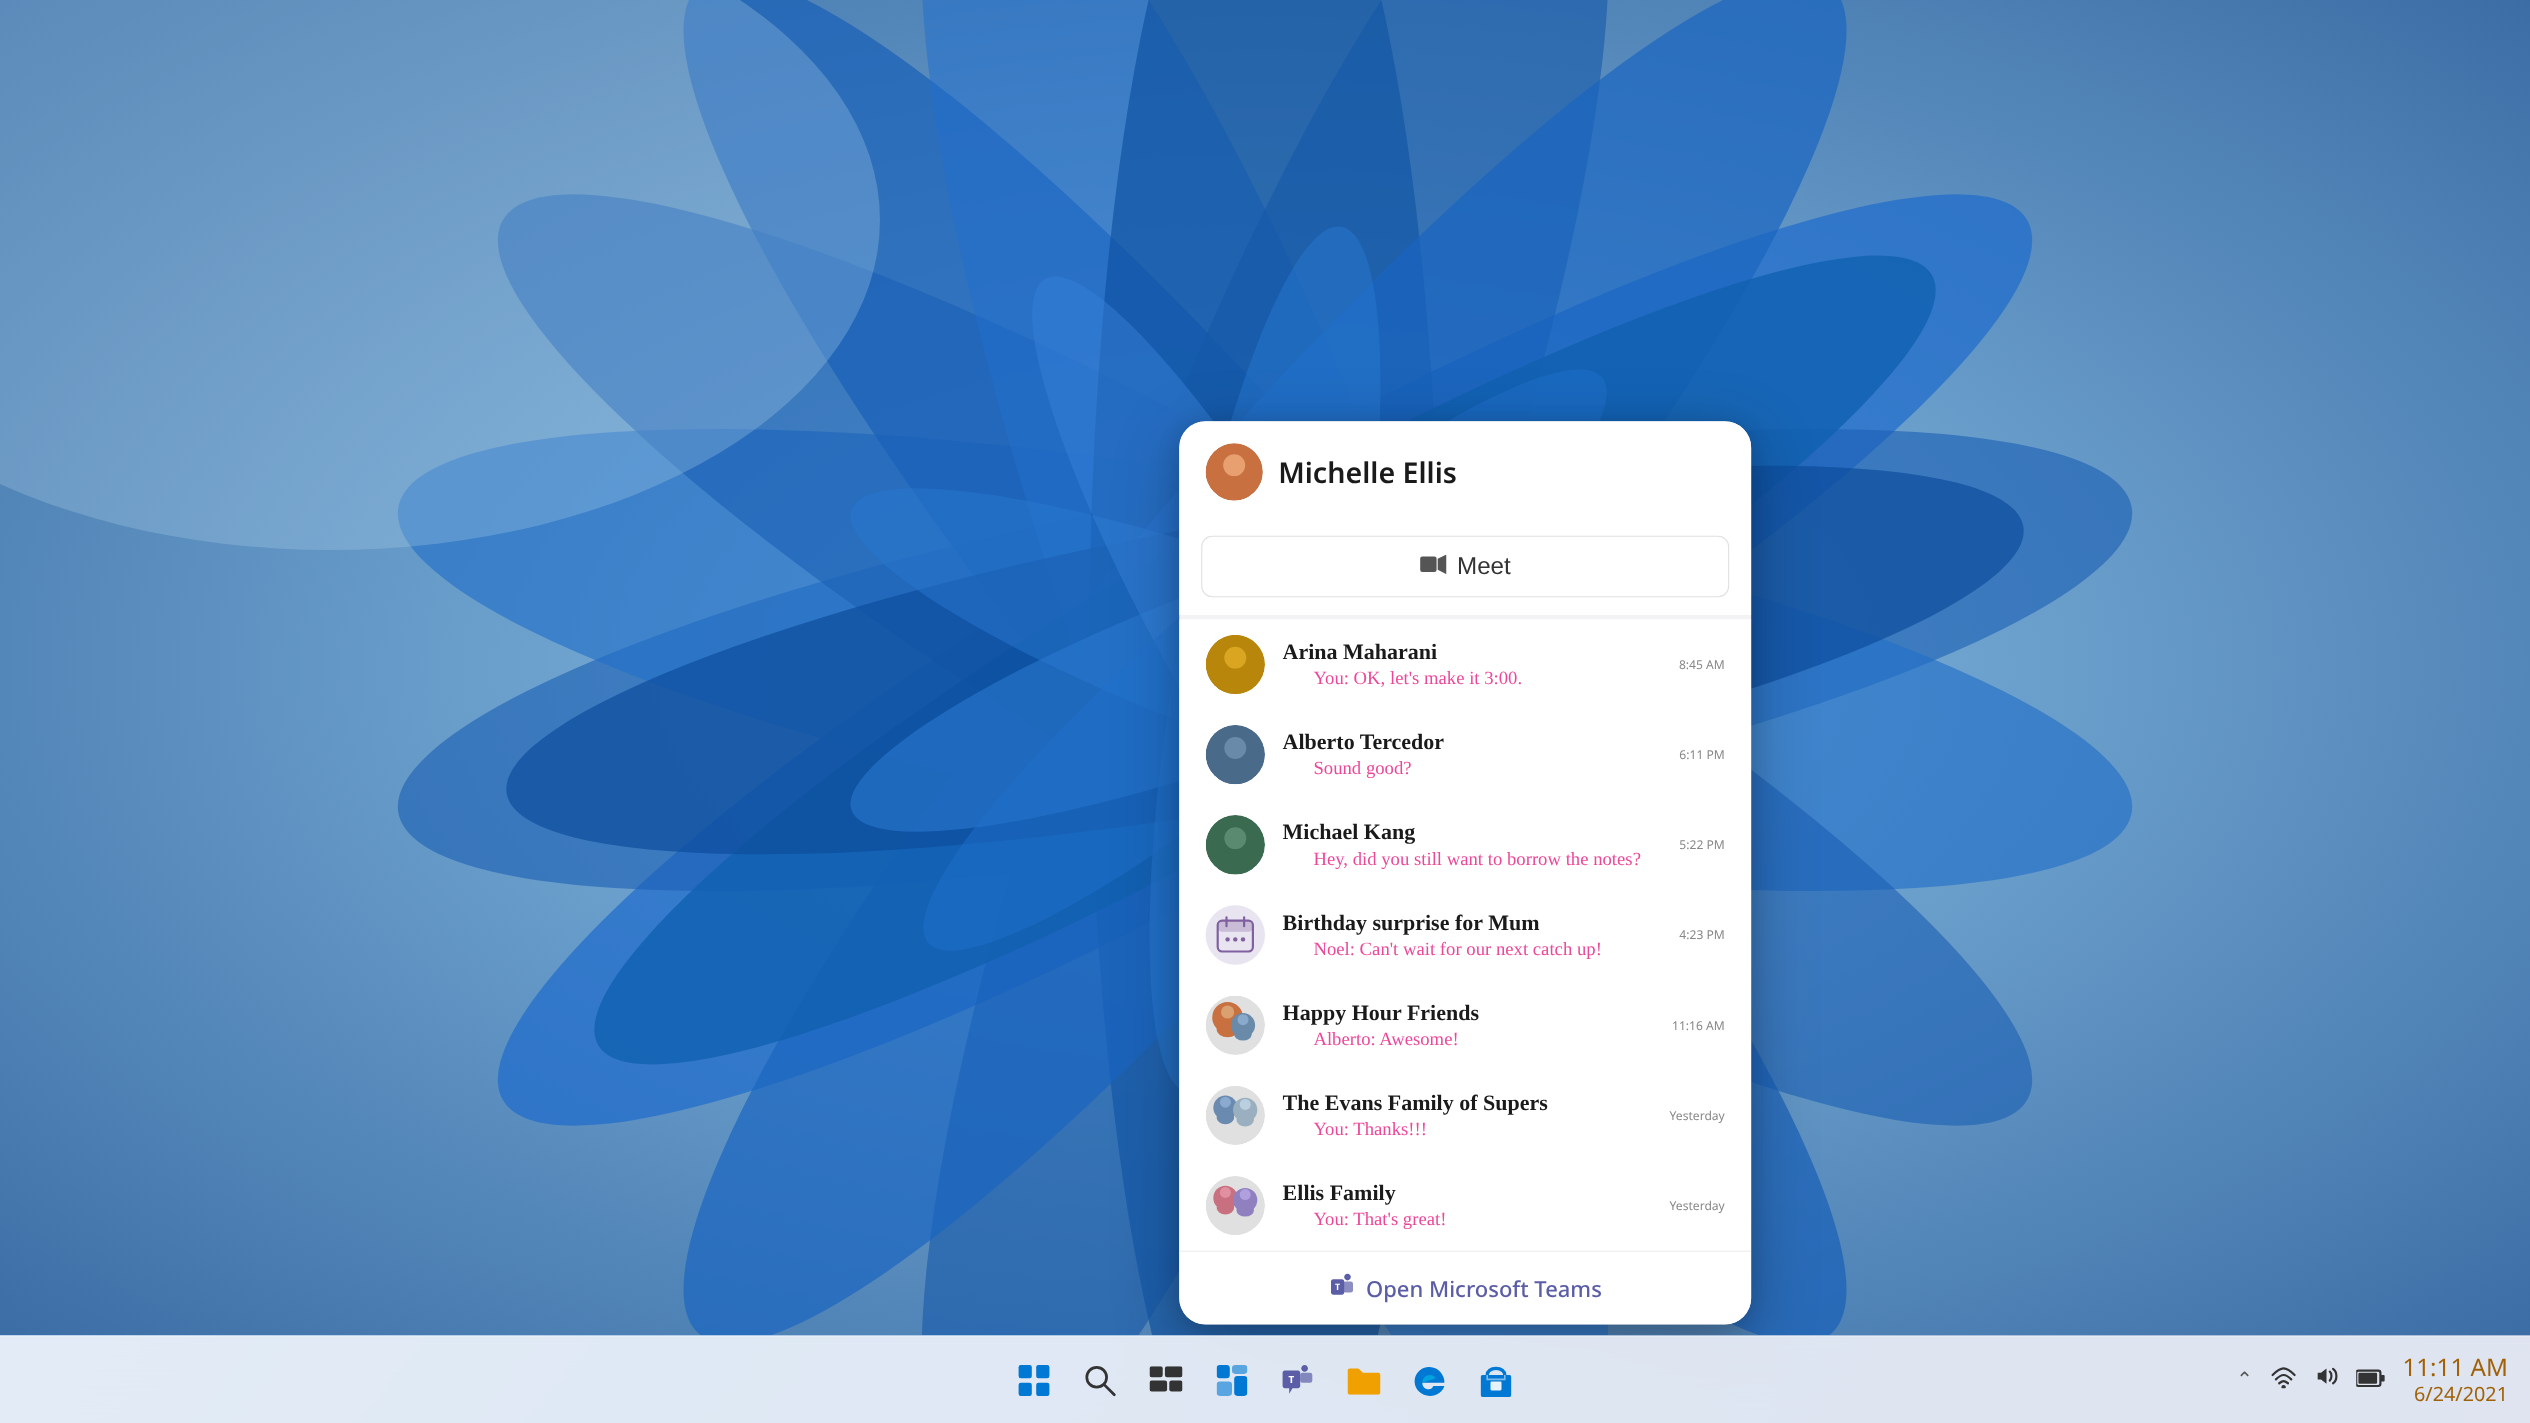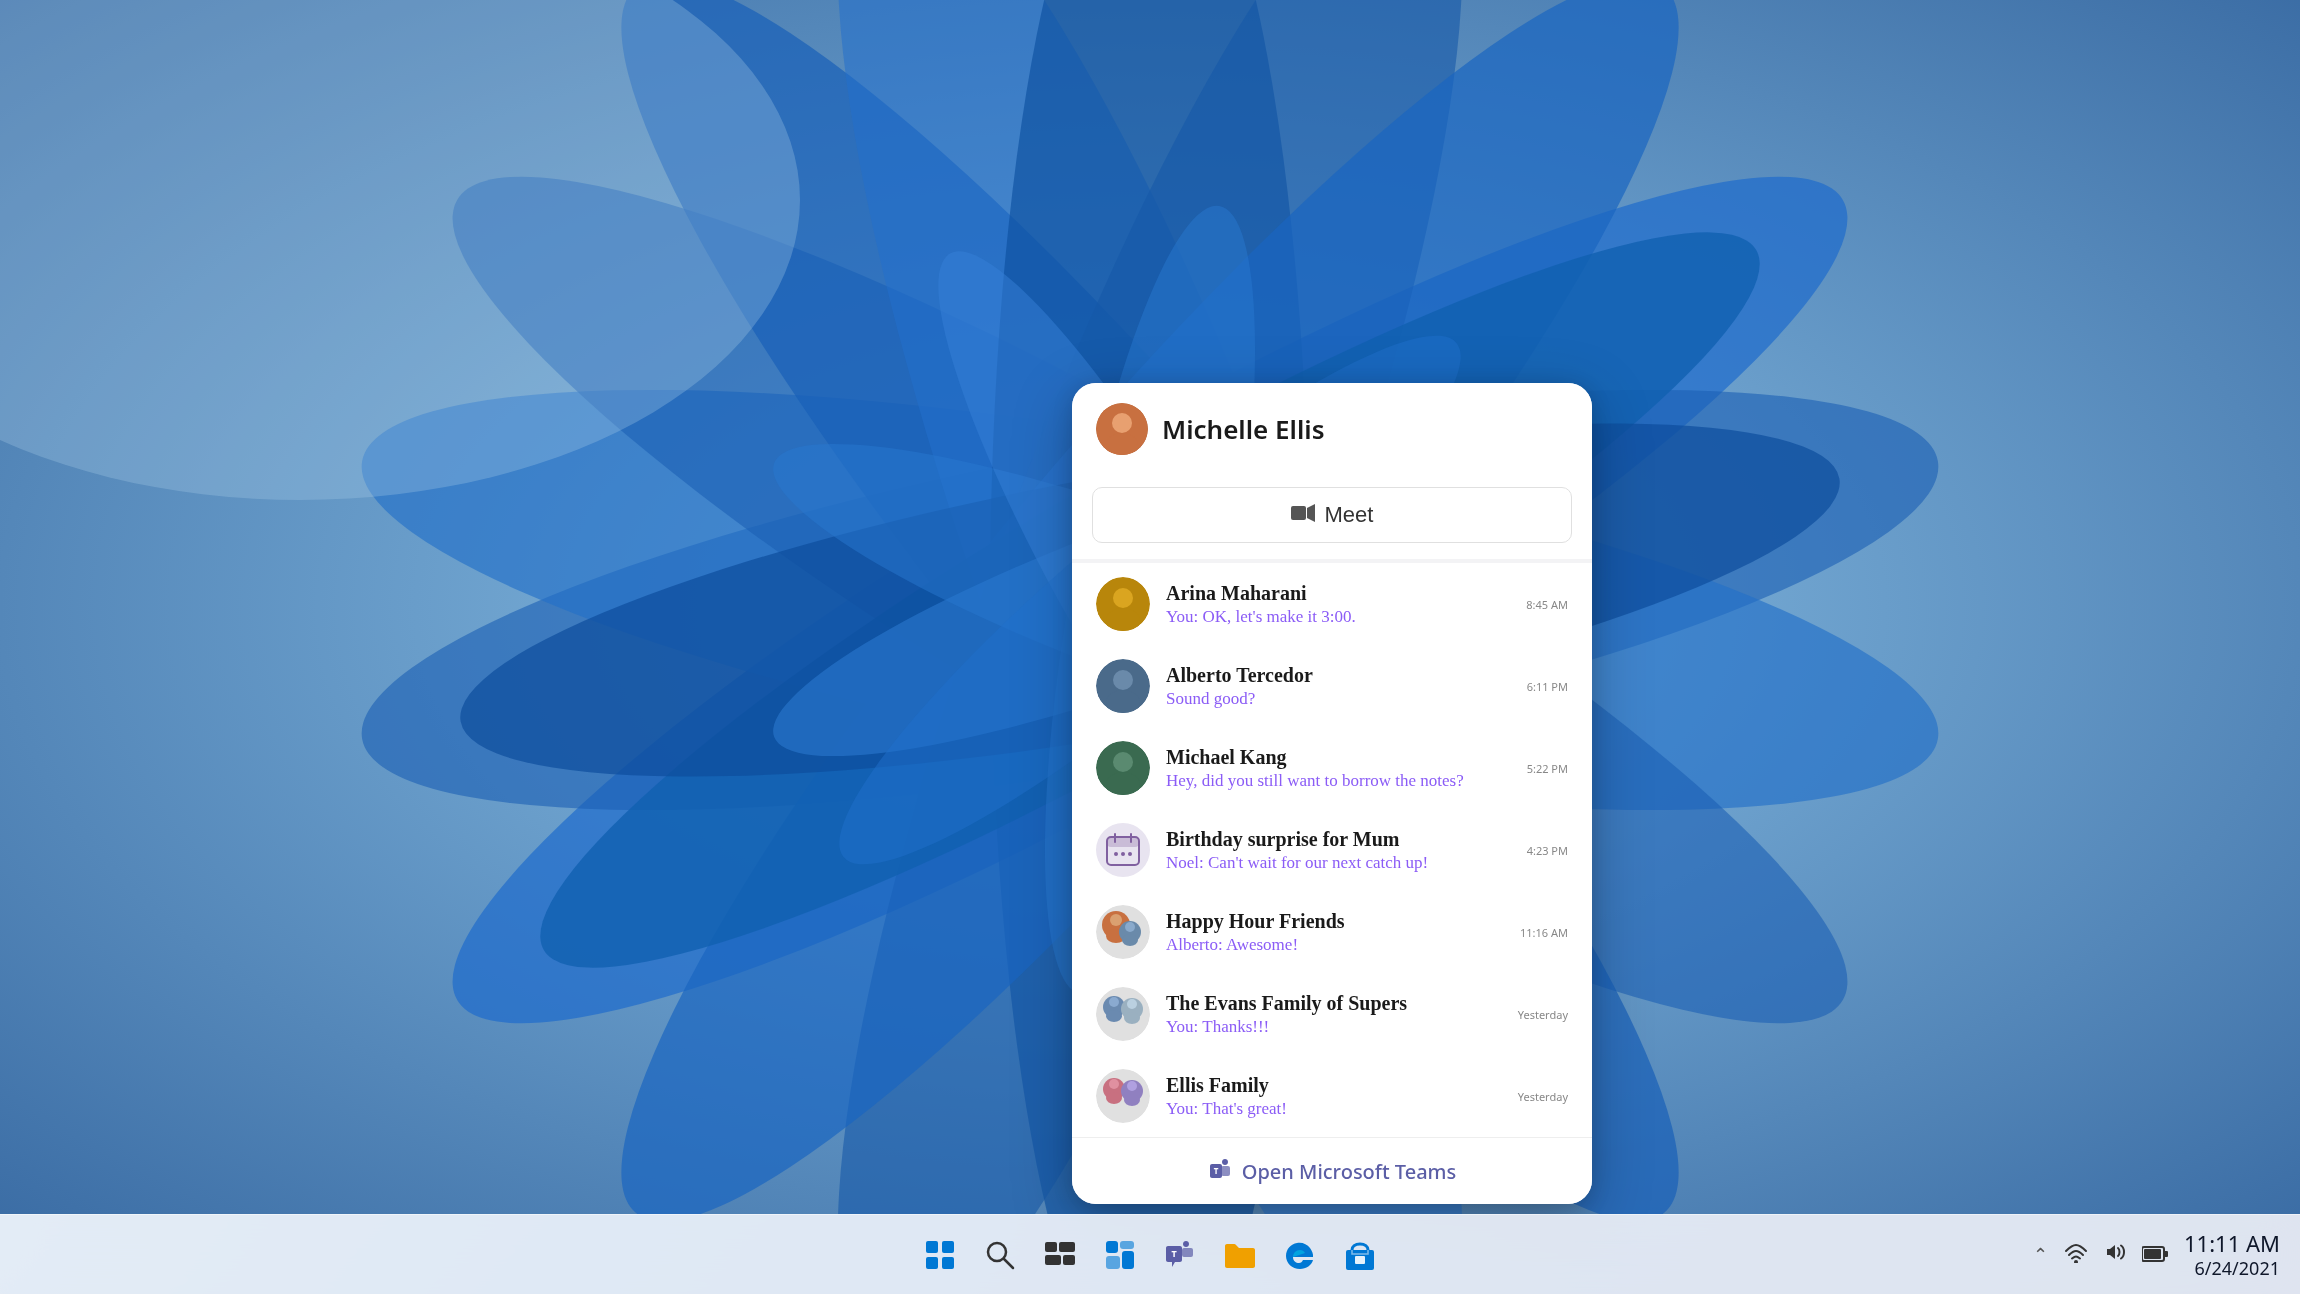--- a/index.html
+++ b/index.html
@@ -59,21 +59,21 @@
     .taskbar-right {
       display: flex;
       align-items: center;
       gap: 16px;
       margin-left: auto;
     }
 
     .taskbar-clock {
       text-align: right;
       font-size: 22px;
-      color: #0f172a;
+      color: #a16207;
       line-height: 1.3;
     }
 
     .taskbar-clock .date {
       font-size: 18px;
     }
 
     
     .chat-panel {
       position: absolute;
@@ -213,25 +213,26 @@
       font-size: 20px;
       font-weight: 600;
       color: #1a1a1a;
       white-space: nowrap;
       overflow: hidden;
       text-overflow: ellipsis;
     }
 
     .chat-preview {
       font-size: 17px;
-      color: #8b5cf6;
+      color: #ec4899;
       white-space: nowrap;
       overflow: hidden;
       text-overflow: ellipsis;
       margin-top: 2px;
+      margin-left: 28px;
     }
 
     .chat-time {
       font-size: 11px;
       color: #888;
       white-space: nowrap;
       flex-shrink: 0;
     }
 
     

